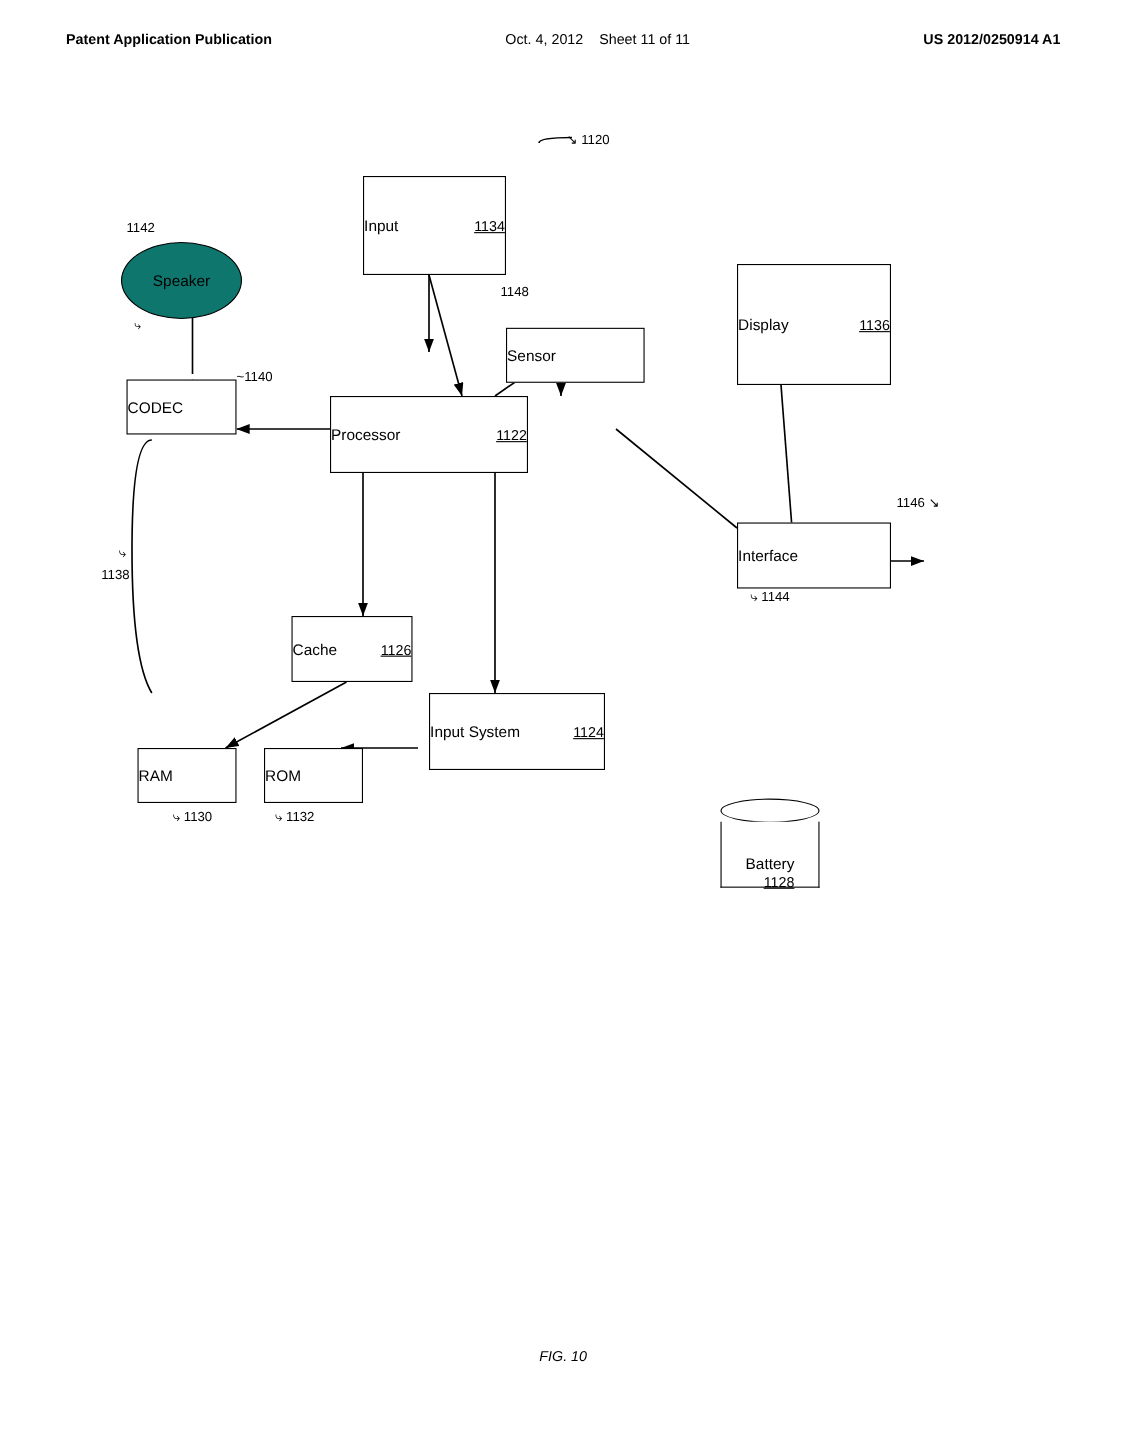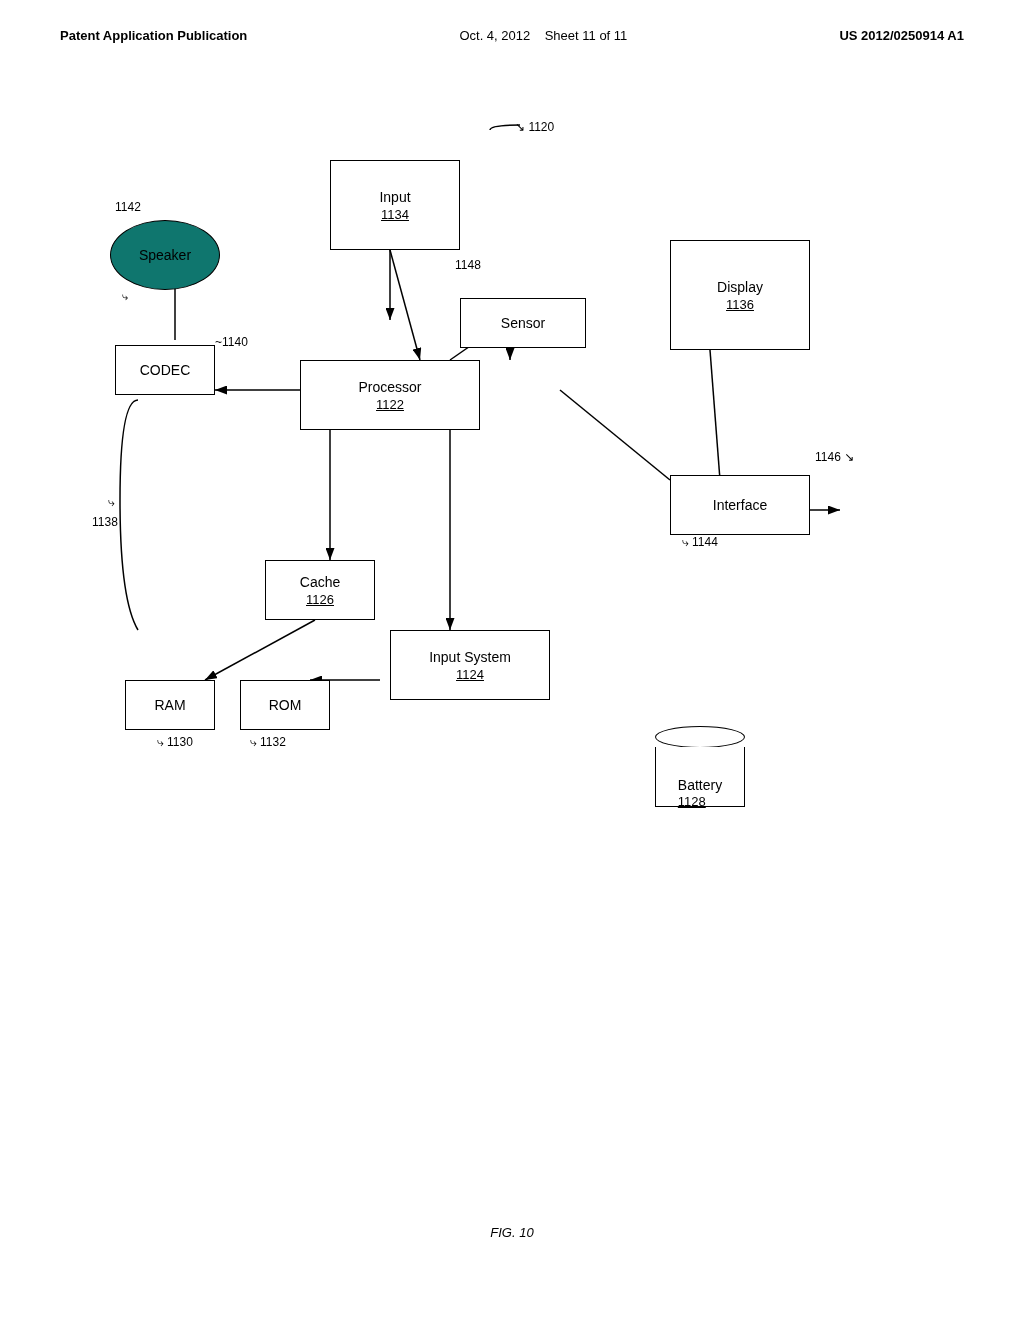--- a/index.html
+++ b/index.html
@@ -33,54 +33,53 @@
       width: 900px;
       height: 920px;
     }
 
     
     .box {
       position: absolute;
       border: 1.5px solid #000;
       background: #fff;
       display: flex;
+      align-items: center;
+      justify-content: space-between;
+      font-size: 14px;
+      text-align: center;
+    }
+    .box-label {
+      font-size: 14px;
+      line-height: 1.3;
+    }
+    .ref-num {
+      text-decoration: underline;
+      font-size: 13px;
+    }
+
+    
+    .ellipse {
+      position: absolute;
+      border: 1.5px solid #000;
+      border-radius: 50%;
+      background: #0f766e;
+      display: flex;
+      align-items: center;
+      justify-content: center;
+      font-size: 14px;
+    }
+
+    
+    .cylinder {
+      position: absolute;
+      display: flex;
       flex-direction: column;
       align-items: center;
       justify-content: center;
-      font-size: 14px;
-      text-align: center;
-    }
-    .box-label {
-      font-size: 14px;
-      line-height: 1.3;
-    }
-    .ref-num {
-      text-decoration: underline;
-      font-size: 13px;
-    }
-
-    
-    .ellipse {
-      position: absolute;
-      border: 1.5px solid #000;
-      border-radius: 50%;
-      background: #0f766e;
-      display: flex;
-      align-items: center;
-      justify-content: center;
-      font-size: 14px;
-    }
-
-    
-    .cylinder {
-      position: absolute;
-      display: flex;
-      flex-direction: column;
-      align-items: center;
-      justify-content: center;
     }
     .cylinder-body {
       width: 90px;
       height: 60px;
       border: 1.5px solid #000;
       border-top: none;
       background: #fff;
       position: relative;
     }
     .cylinder-top {
@@ -91,21 +90,21 @@
       background: #fff;
       position: relative;
       top: 1px;
     }
     .cylinder-label {
       position: absolute;
       top: 50%;
       left: 50%;
       transform: translate(-50%, 0%);
       font-size: 14px;
-      text-align: left;
+      text-align: right;
       white-space: nowrap;
     }
 
     
     .arrows-svg {
       position: absolute;
       top: 0;
       left: 0;
       width: 900px;
       height: 920px;

